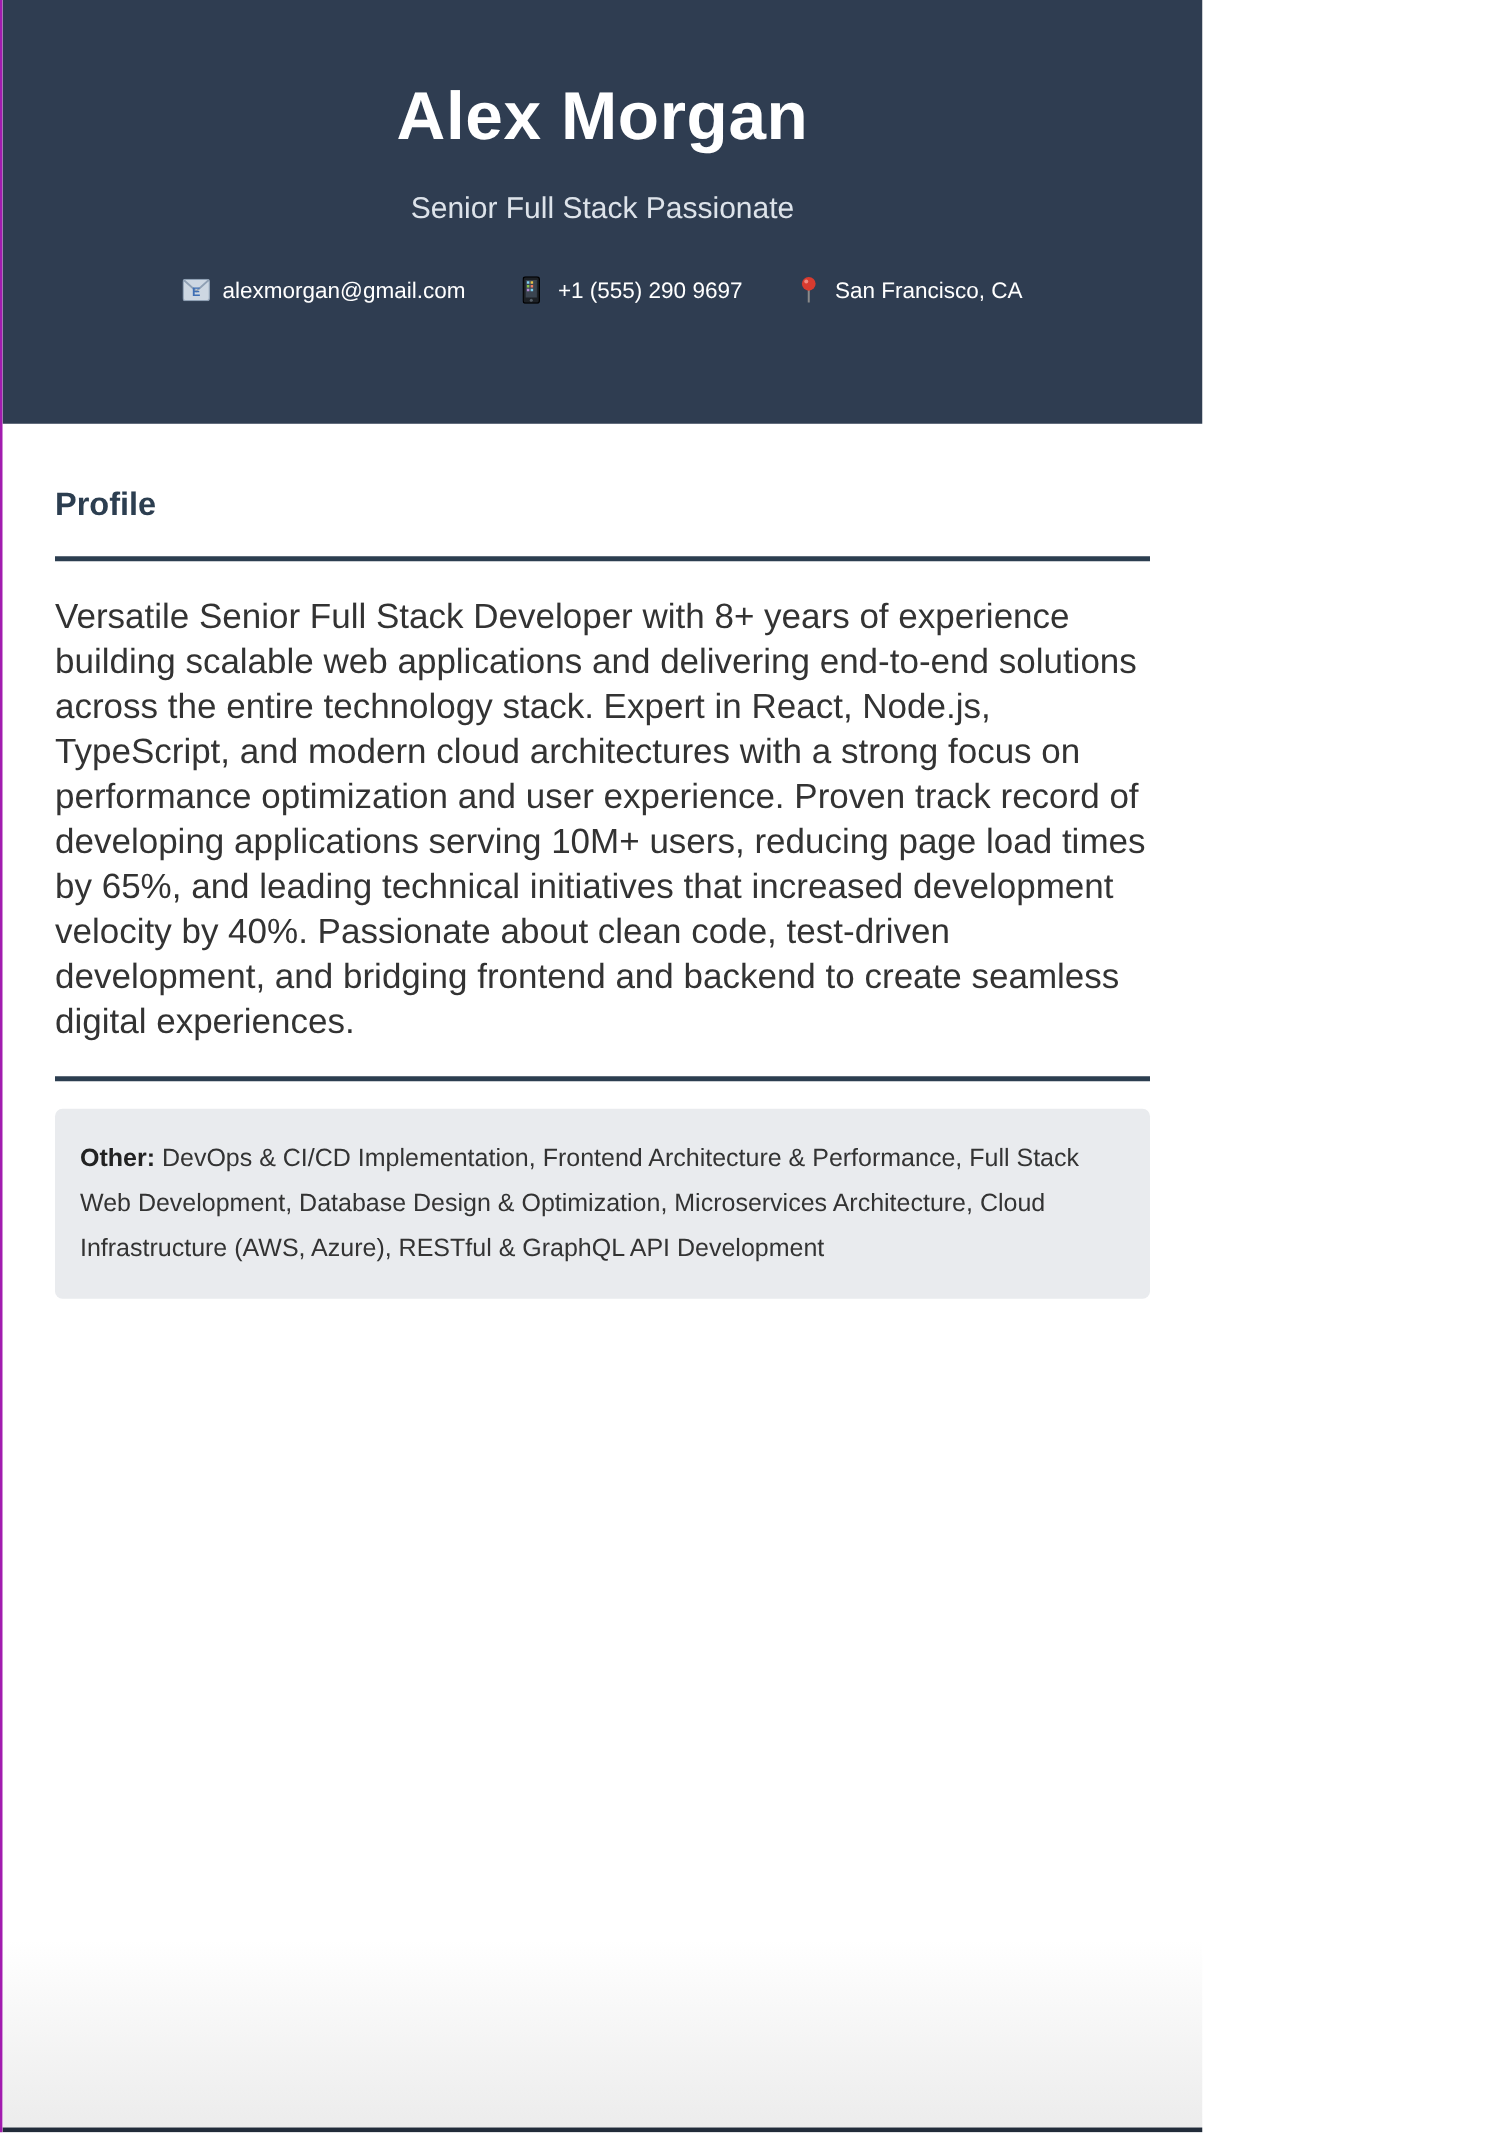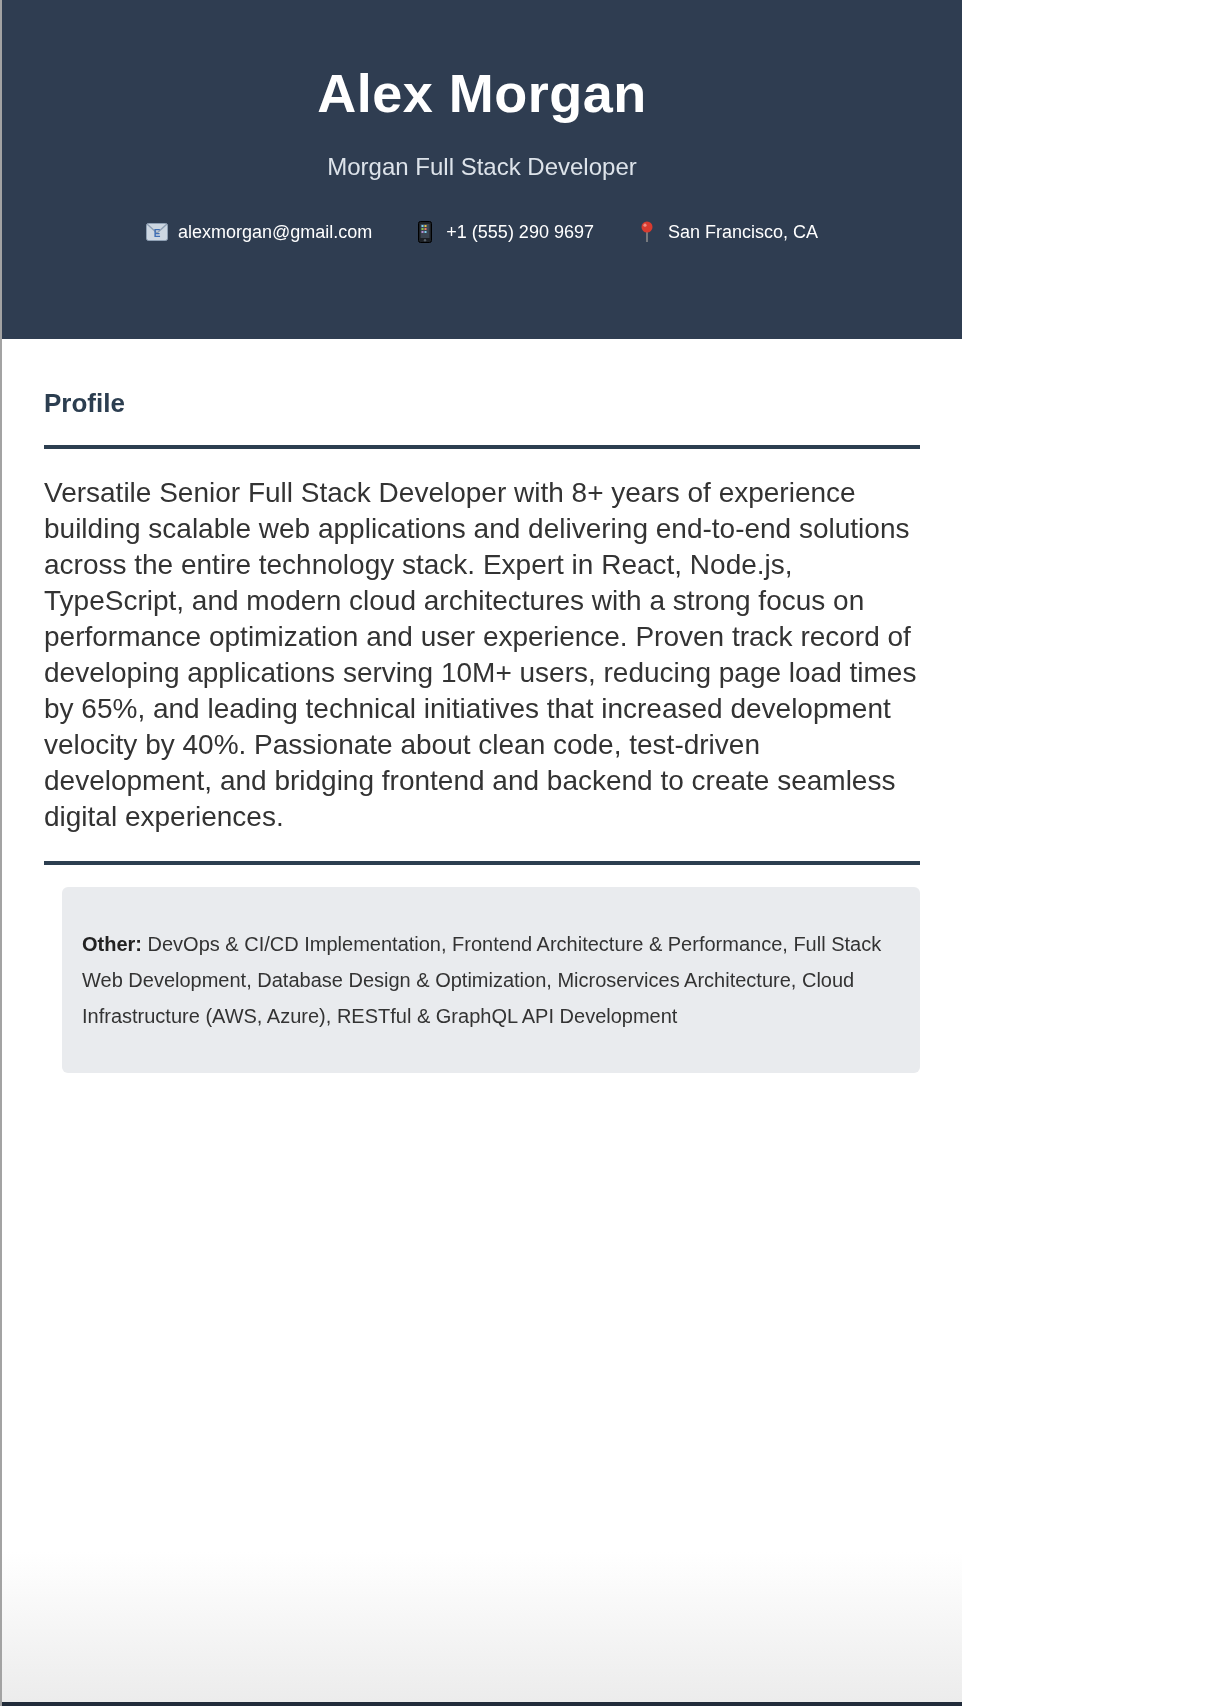--- a/index.html
+++ b/index.html
@@ -2,21 +2,21 @@
 <html><head>
 <meta charset="utf-8">
 <style>
   * { margin: 0; padding: 0; box-sizing: border-box; }
   html, body { background: #ffffff; }
   .page {
     position: relative;
     width: 962px;
     height: 1706px;
     background: #ffffff;
-    border-left: 2px solid #a3a3a3;
+    border-left: 2px solid #a21caf;
     overflow: hidden;
     font-family: "Liberation Sans", sans-serif;
   }
   
   .header {
     background: #2f3d51;
     height: 339px;
     text-align: center;
     padding-top: 64px;
   }
@@ -64,25 +64,24 @@
     margin-top: 26px;
     font-size: 28px;
     line-height: 36px;
     color: #333333;
     max-width: 1045px;
   }
   .skills-box {
     margin-top: 22px;
     background: #e9ebee;
     border-radius: 6px;
-    padding: 39px 20px;
+    padding: 22px 20px;
     font-size: 20px;
     line-height: 36px;
     color: #333333;
-    margin-left: 18px;
   }
   .skills-label { font-weight: bold; color: #222222; }
   
   .bottom-fade {
     position: absolute;
     left: 0; right: 0; bottom: 4px;
     height: 150px;
     background: linear-gradient(to bottom, rgba(236,236,236,0), #ececec);
     pointer-events: none;
   }
@@ -95,21 +94,21 @@
   
   .svg-icon { display: block; }
 </style>
 </head>
 <body>
 
 <div class="page">
 
   <div class="header">
     <div class="name">Alex Morgan</div>
-    <div class="job-title">Morgan Full Stack Developer</div>
+    <div class="job-title">Senior Full Stack Passionate</div>
 
     <div class="contact-row">
 
       <div class="contact-item">
         <span class="cicon">
           <svg class="svg-icon" width="22" height="18" viewBox="0 0 22 18">
             <rect x="0.5" y="0.5" width="21" height="17" rx="2" fill="#cdd7e2" stroke="#8fa0b4"></rect>
             <path d="M1 1 L11 10 L21 1" fill="none" stroke="#8fa0b4" stroke-width="1.4"></path>
             <text x="11" y="14" font-size="10" font-weight="bold" fill="#3f6fb5" text-anchor="middle" font-family="Liberation Sans, sans-serif">E</text>
           </svg>

